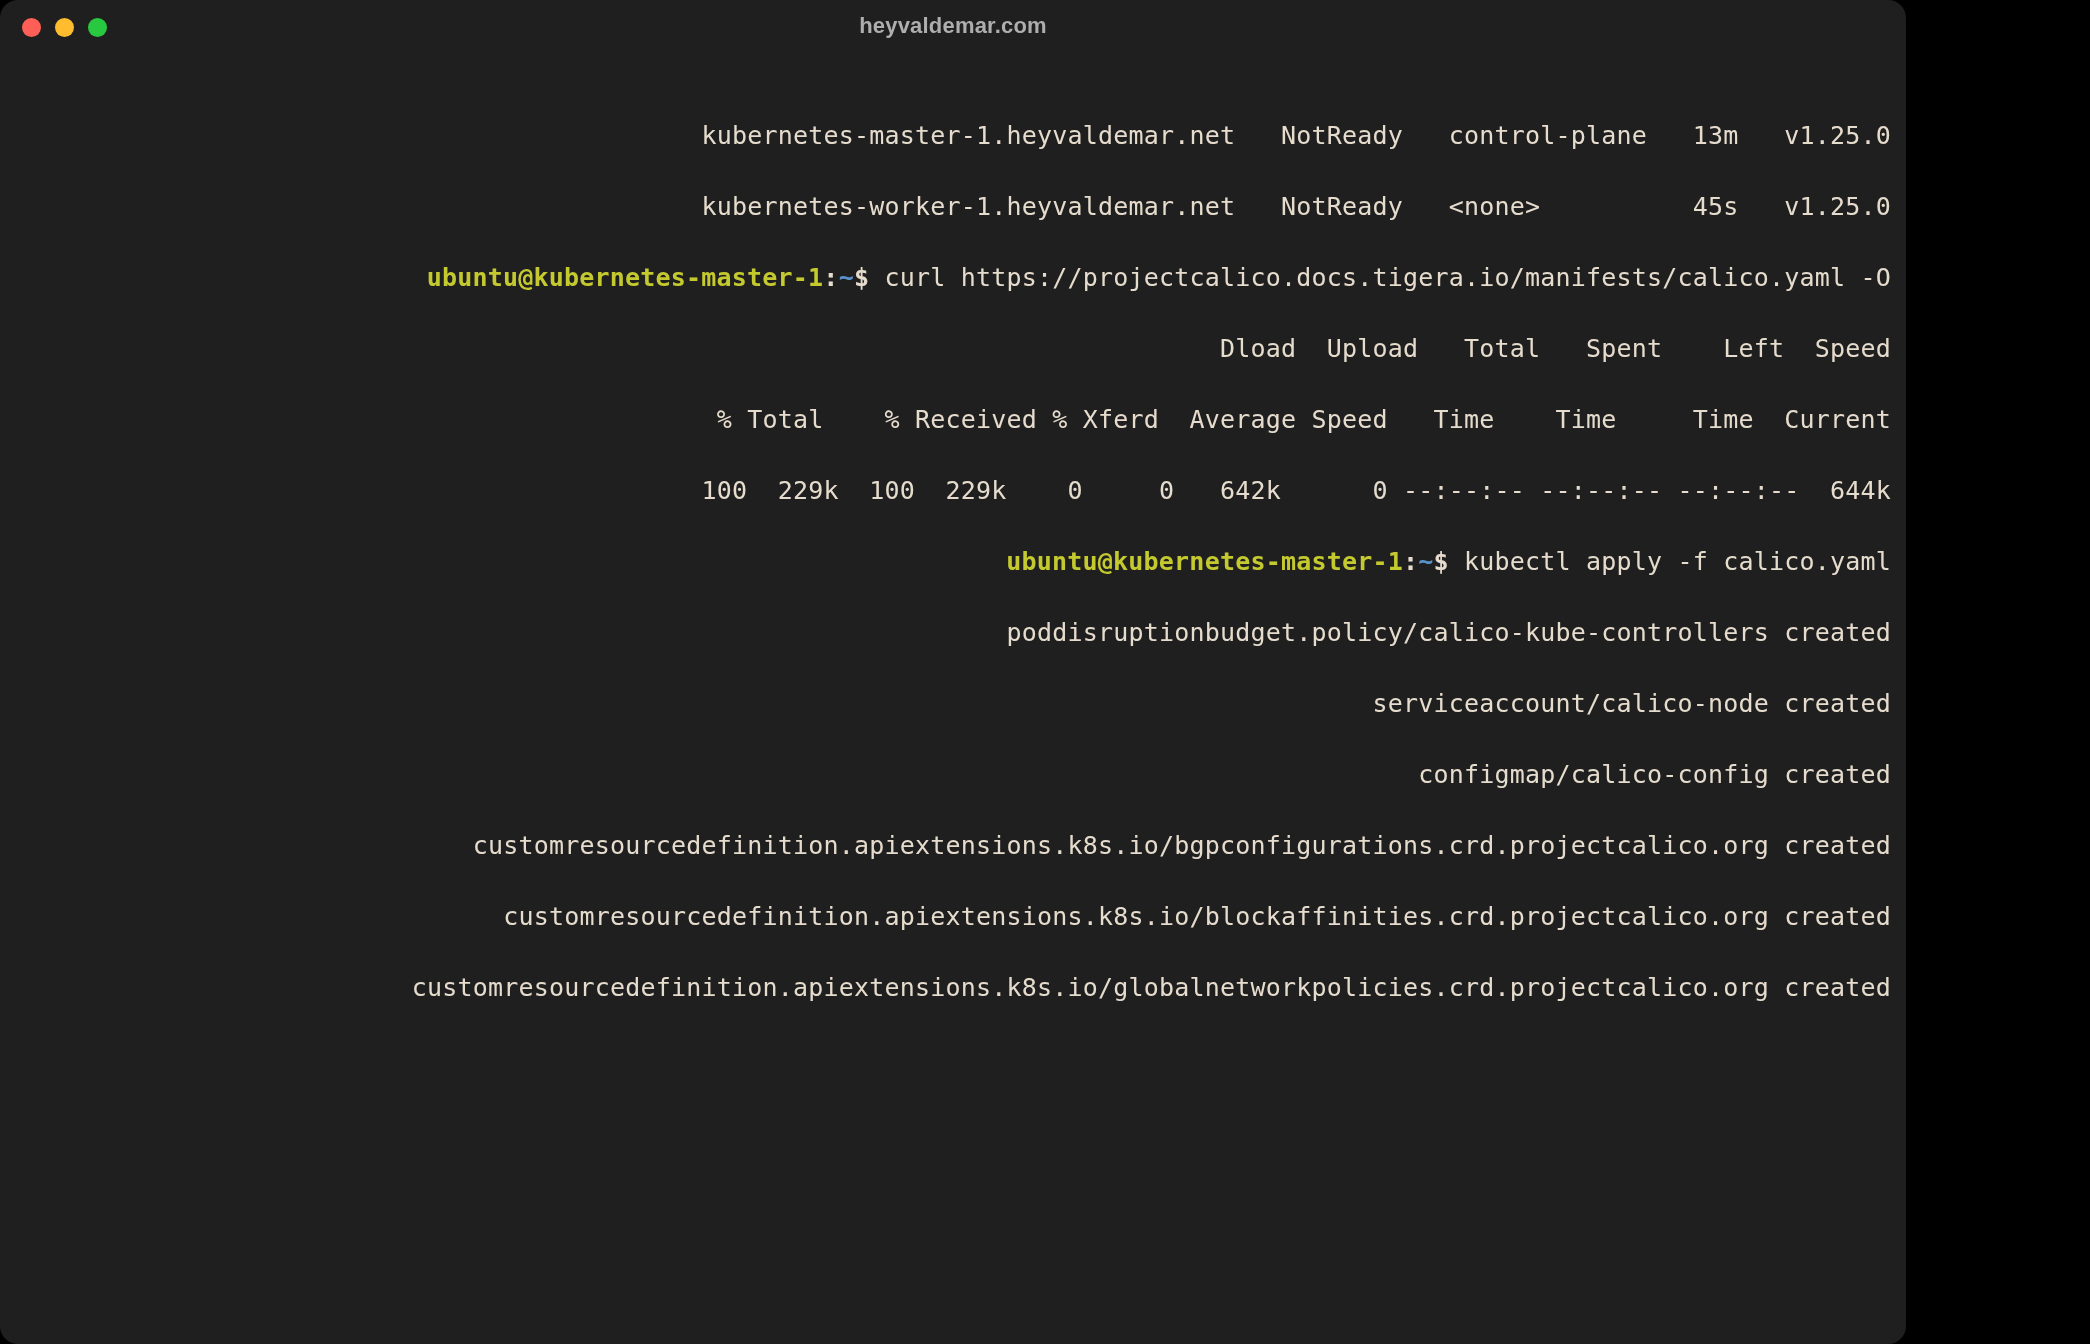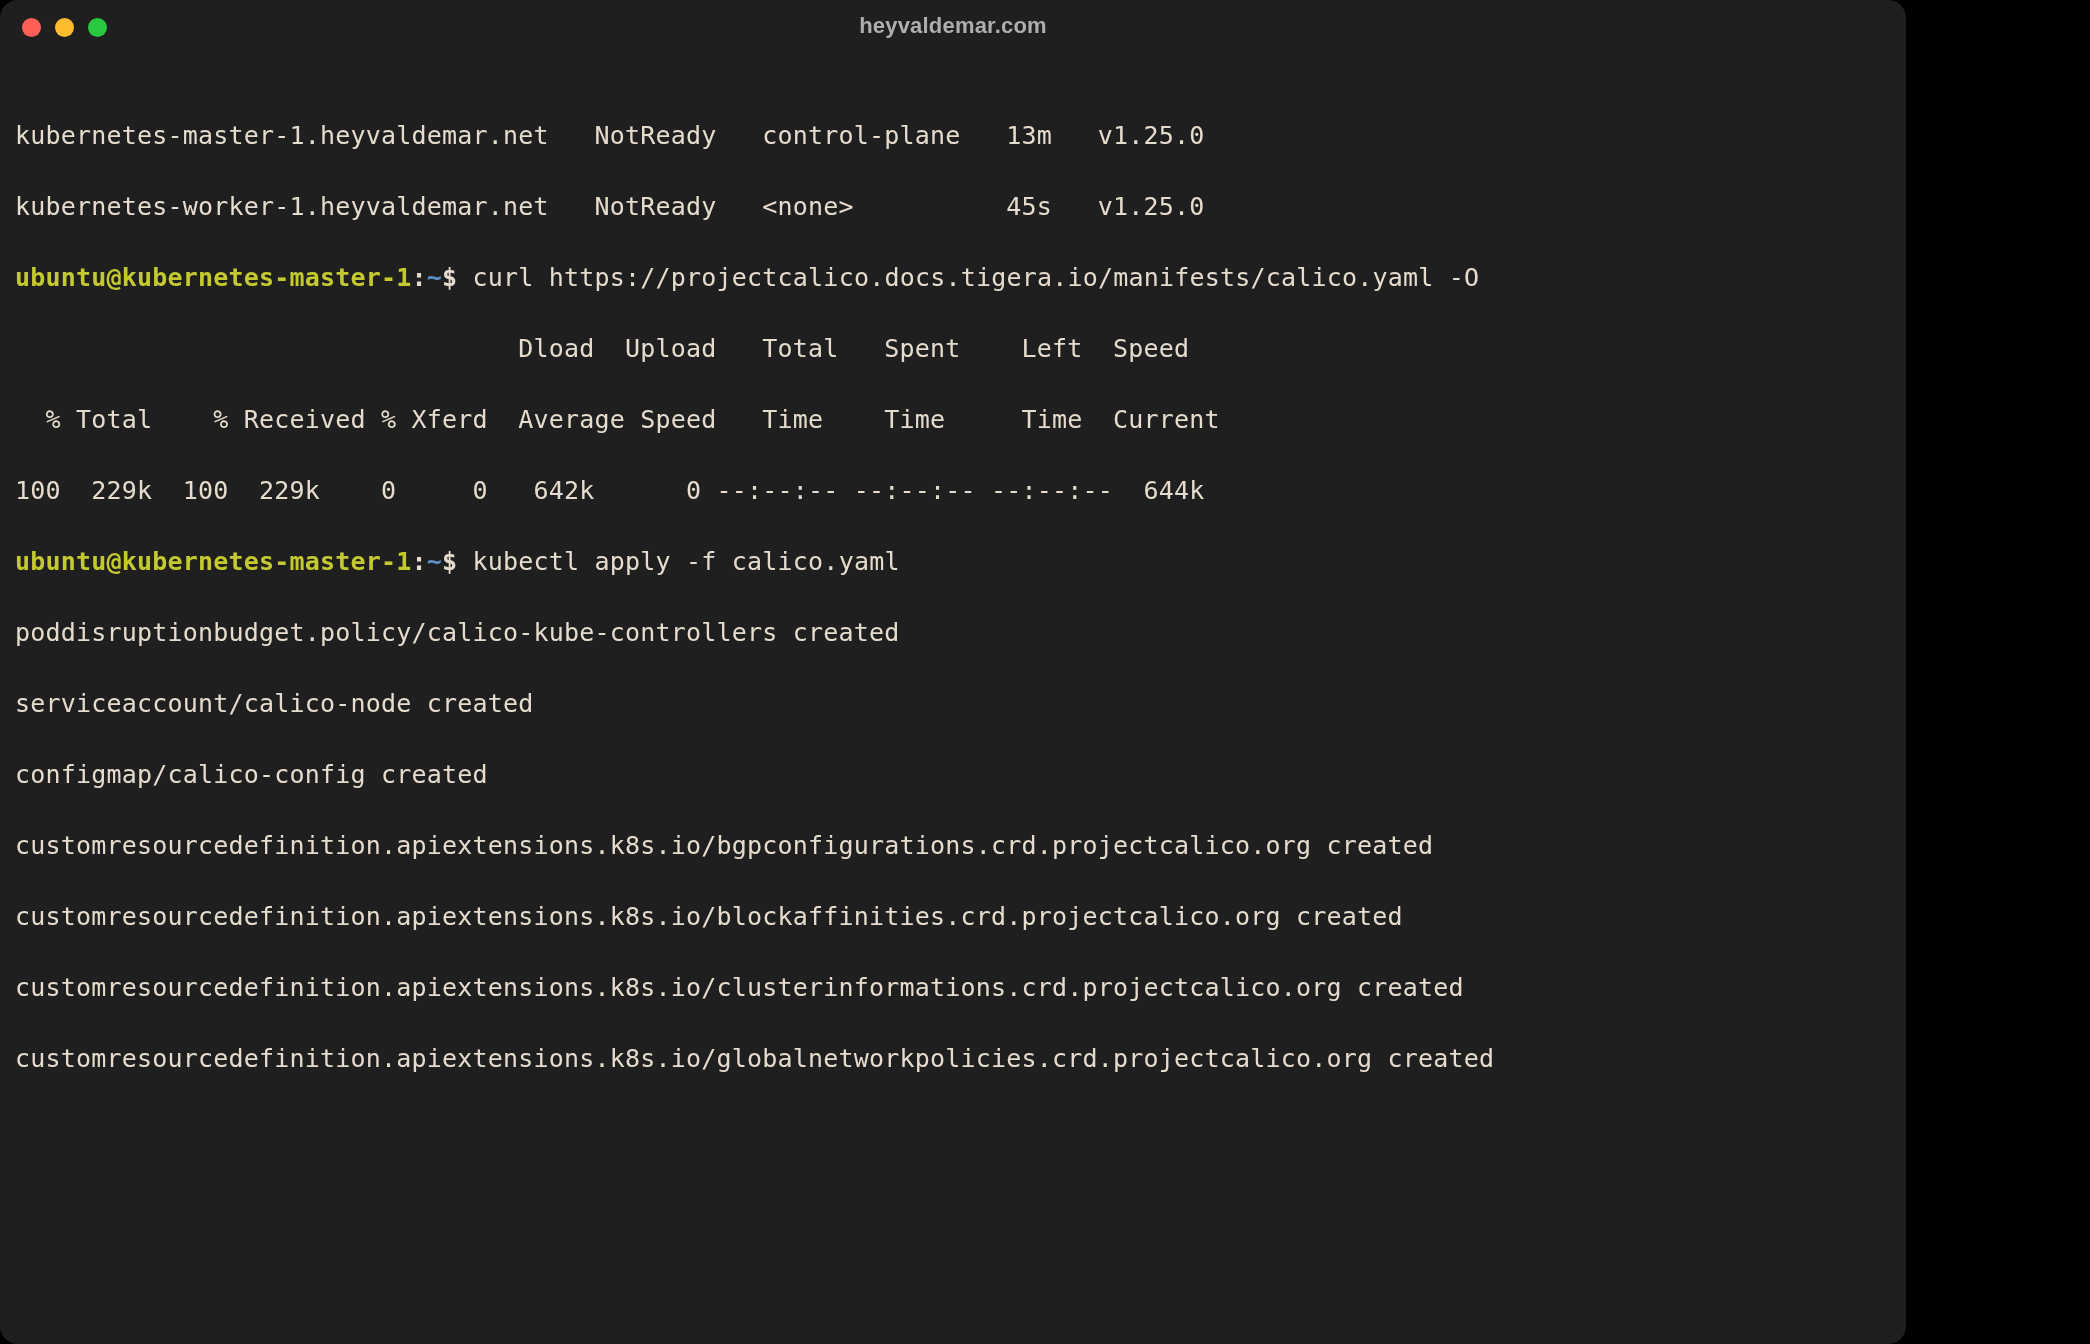--- a/index.html
+++ b/index.html
@@ -49,21 +49,21 @@
     padding: 30px 15px 10px 15px;
     white-space: pre;
     letter-spacing: 0.2px;
   }
   .prompt-user { color: #c3c92e; font-weight: bold; }
   .prompt-colon { color: #e6dccd; font-weight: bold; }
   .prompt-path { color: #5a93cc; font-weight: bold; }
   .prompt-dollar { color: #e6dccd; font-weight: bold; }
   .cmd { color: #e6dccd; }
   .out { color: #e6dccd; }
-  .line { display: block; }
+  .line { display: block; text-align: right; }
 </style>
 </head>
 <body>
 
 <div class="window">
   <div class="titlebar">
     <div class="dots">
       <div class="dot red"></div>
       <div class="dot yellow"></div>
       <div class="dot green"></div>
@@ -77,21 +77,20 @@
 <span class="line"><span class="prompt-user">ubuntu@kubernetes-master-1</span><span class="prompt-colon">:</span><span class="prompt-path">~</span><span class="prompt-dollar">$</span><span class="cmd"> curl https://projectcalico.docs.tigera.io/manifests/calico.yaml -O</span></span>
 <span class="line out">                                 Dload  Upload   Total   Spent    Left  Speed</span>
 <span class="line out">  % Total    % Received % Xferd  Average Speed   Time    Time     Time  Current</span>
 <span class="line out">100  229k  100  229k    0     0   642k      0 --:--:-- --:--:-- --:--:--  644k</span>
 <span class="line"><span class="prompt-user">ubuntu@kubernetes-master-1</span><span class="prompt-colon">:</span><span class="prompt-path">~</span><span class="prompt-dollar">$</span><span class="cmd"> kubectl apply -f calico.yaml</span></span>
 <span class="line out">poddisruptionbudget.policy/calico-kube-controllers created</span>
 <span class="line out">serviceaccount/calico-node created</span>
 <span class="line out">configmap/calico-config created</span>
 <span class="line out">customresourcedefinition.apiextensions.k8s.io/bgpconfigurations.crd.projectcalico.org created</span>
 <span class="line out">customresourcedefinition.apiextensions.k8s.io/blockaffinities.crd.projectcalico.org created</span>
-<span class="line out">customresourcedefinition.apiextensions.k8s.io/clusterinformations.crd.projectcalico.org created</span>
 <span class="line out">customresourcedefinition.apiextensions.k8s.io/globalnetworkpolicies.crd.projectcalico.org created</span>
 
 
 
 
 
 
 
 
 

